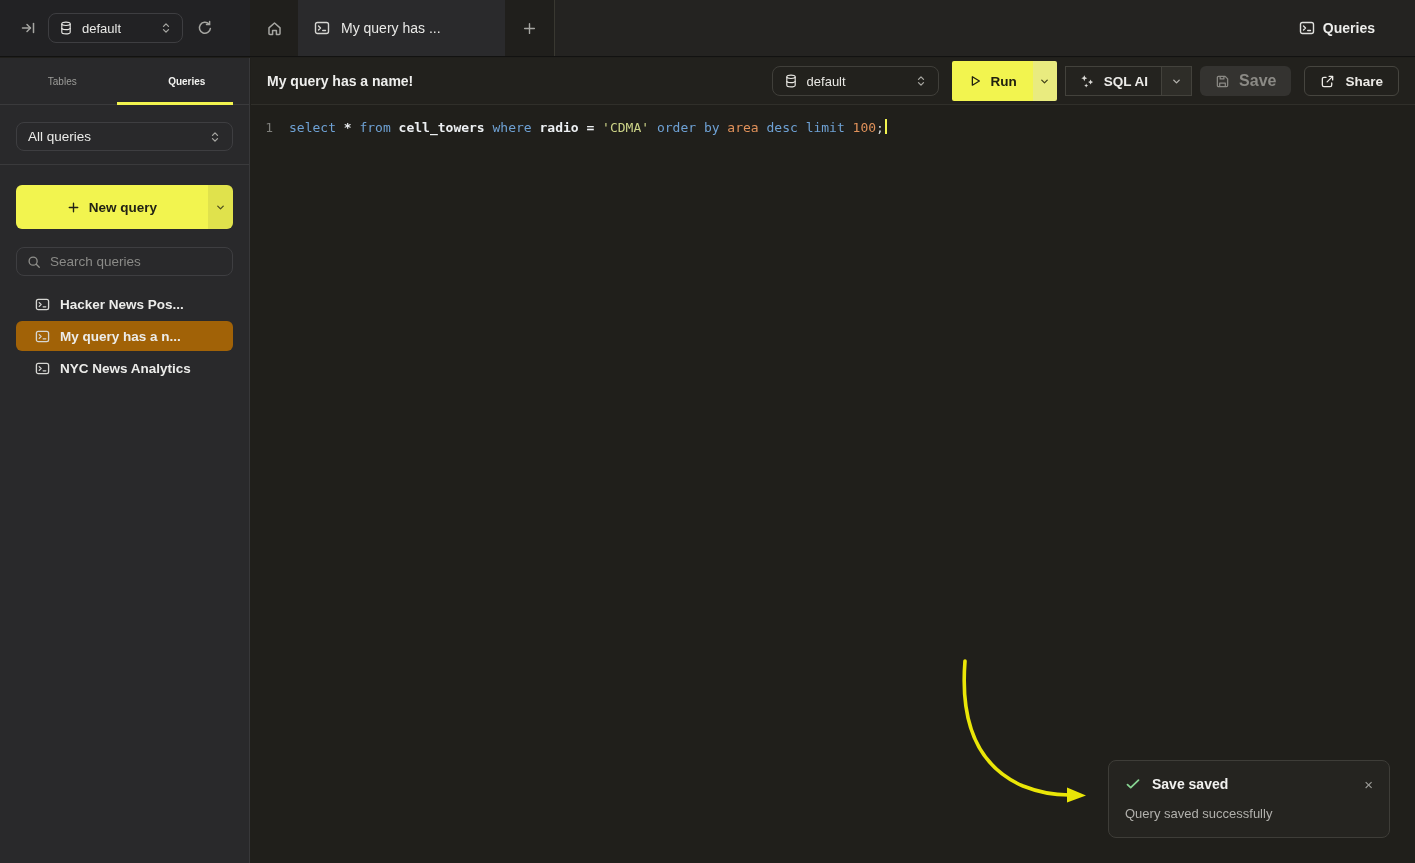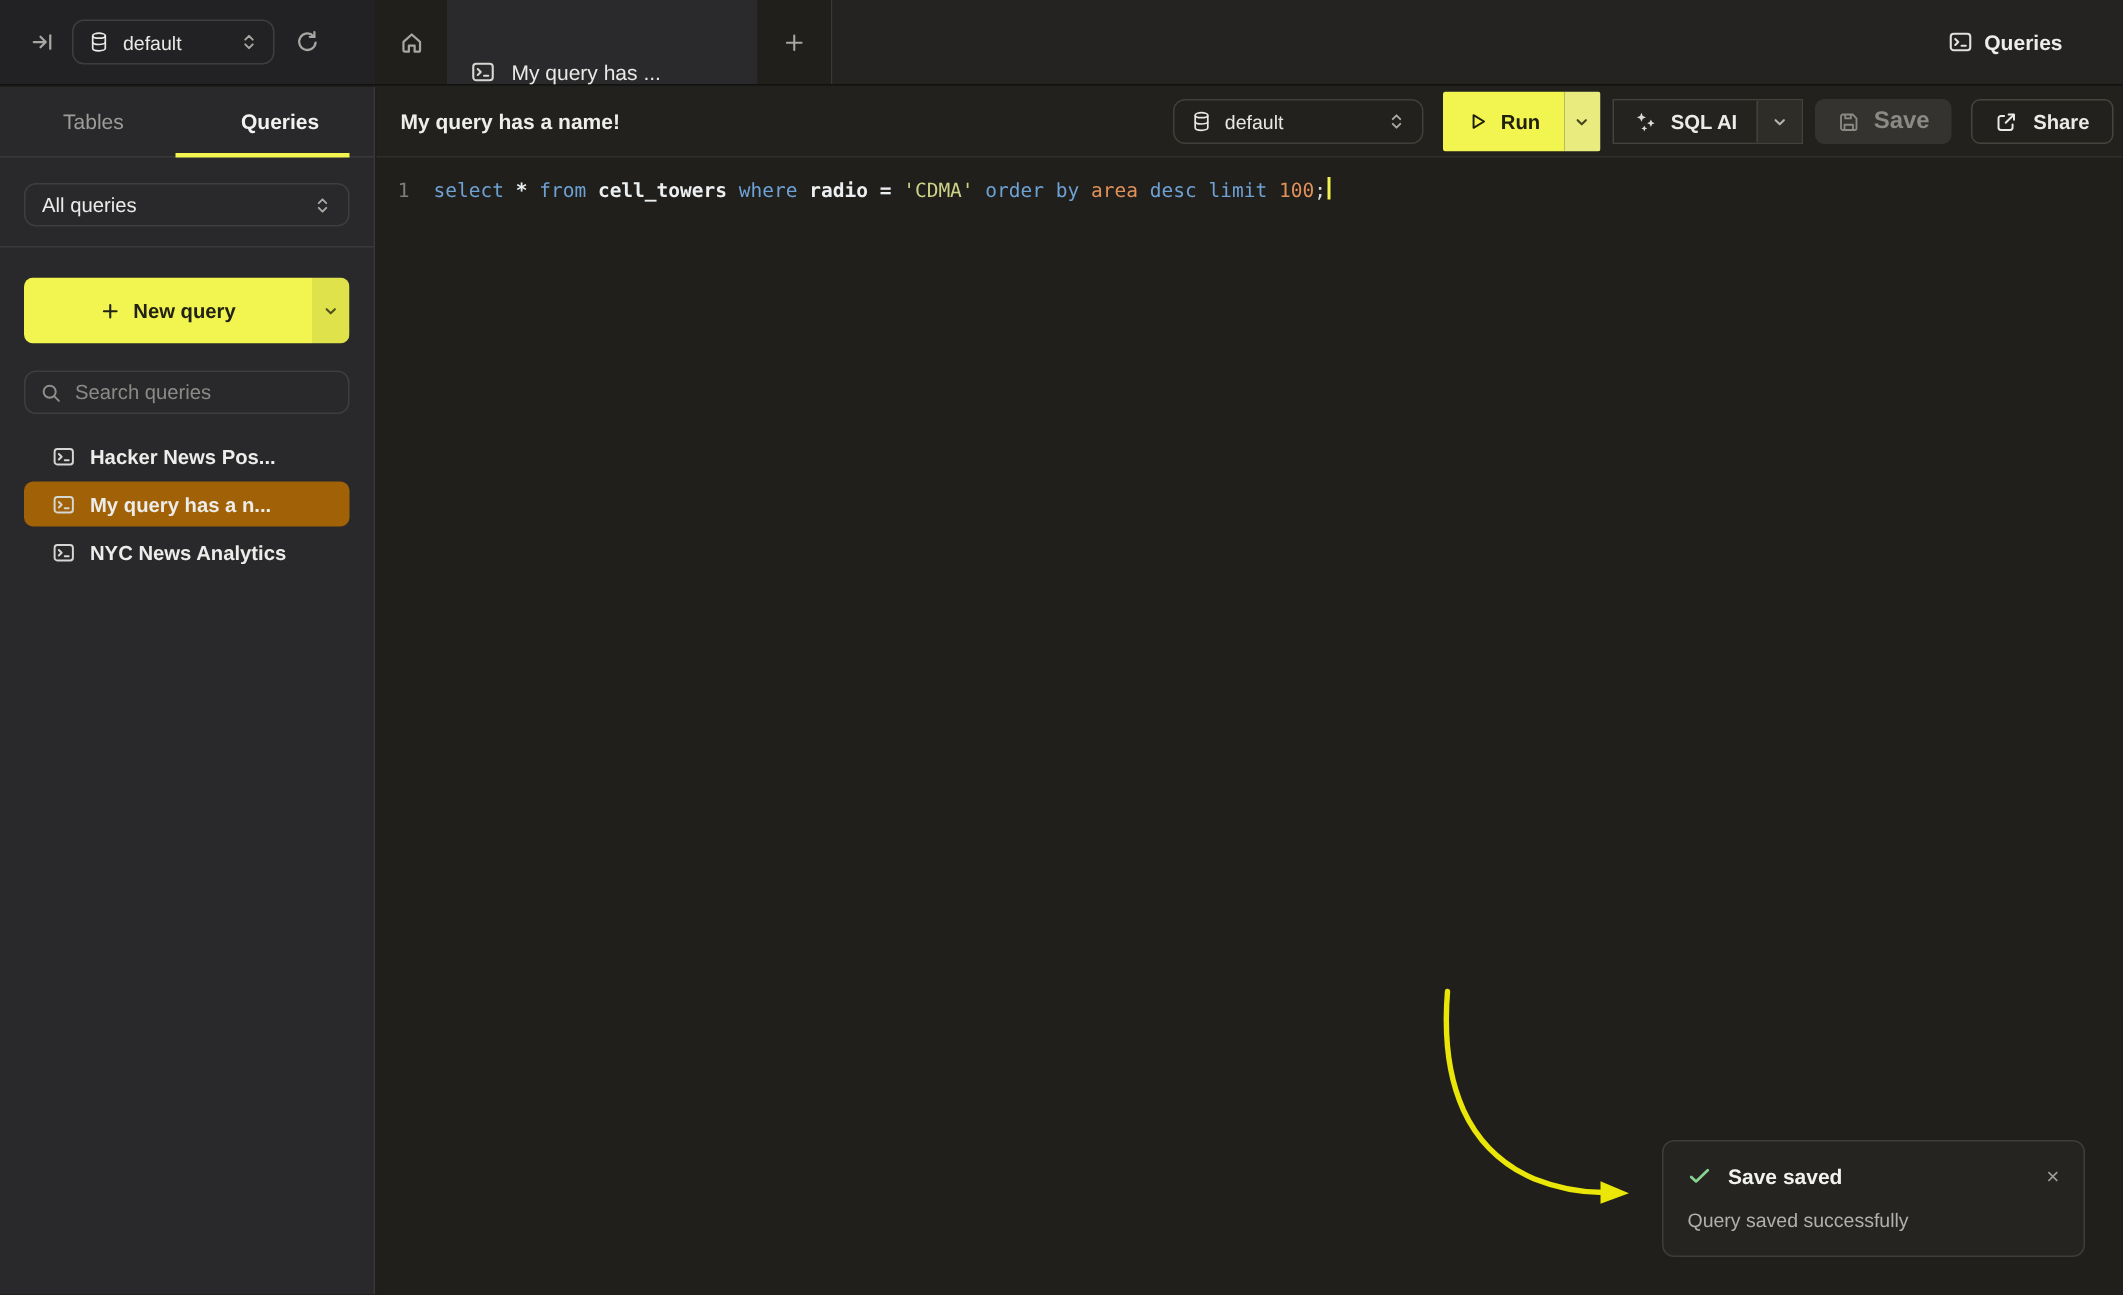--- a/index.html
+++ b/index.html
@@ -25,37 +25,37 @@
     margin-left:12px; width:135px; height:30px;
     border:1px solid #3e3e41; border-radius:8px;
     display:flex; align-items:center; gap:9px; padding:0 10px;
     font-size:13px; color:#e9e9e6; cursor:pointer;
   }
   .tb-select .updown { margin-left:auto; color:#a7a7a3; }
   .tb-refresh { margin-left:14px; }
   .tb-home { width:48px; flex:none; background:#201f1c; display:flex; align-items:center; justify-content:center; }
   .tb-tab {
     width:207px; flex:none; background:#2a2a2c;
-    display:flex; align-items:flex-end; gap:11px; padding:0 16px;
+    display:flex; align-items:center; gap:11px; padding:0 16px;
     font-size:14px; color:#e9e9e7; cursor:pointer;
   }
   .tb-tab .tab-icon { color:#d6d6d3; }
   .tb-plusarea { width:50px; flex:none; background:#201f1c; border-right:1px solid #393831;
     display:flex; align-items:center; justify-content:center; }
   .tb-rest { flex:1; background:#242321; display:flex; align-items:center; justify-content:flex-end; padding-right:40px; }
   .tb-queries { display:flex; align-items:center; gap:8px; font-size:14px; font-weight:600; color:#ededeb; }
   .tb-queries .tab-icon { color:#e0e0dd; }
 
   
   .sidebar {
     position:absolute; top:58px; left:0; bottom:0; width:250px;
     background:#29292b; border-right:1px solid #38383a;
   }
   .side-tabs { height:47px; position:relative; display:flex; border-bottom:1px solid #3a3a3c; }
-  .side-tab { flex:1; display:flex; align-items:center; justify-content:center; font-size:14px; color:#9c9c99; cursor:pointer; }
+  .side-tab { flex:1; display:flex; align-items:center; justify-content:center; font-size:10px; color:#9c9c99; cursor:pointer; }
   .side-tab.active { color:#f2f2f0; font-weight:600; }
   .tab-underline { position:absolute; left:117px; width:116px; height:3px; bottom:-1px; background:var(--accent); }
 
   .side-body { padding:17px 16px 0; }
   .filter-select {
     height:29px; border:1px solid #3e3e41; border-radius:8px;
     display:flex; align-items:center; padding:0 11px; gap:8px;
     font-size:13.5px; color:#ebebe9; cursor:pointer;
   }
   .filter-select .updown { margin-left:auto; color:#a7a7a3; }
@@ -85,21 +85,21 @@
     padding:0 4px 0 19px; font-size:13.5px; font-weight:600; color:#ececea; cursor:pointer;
   }
   .query-item.selected { background:#a16207; }
   .query-item .tab-icon { color:#d6d6d3; flex:none; }
   .query-item .q-label { white-space:nowrap; overflow:hidden; }
 
   
   .main { position:absolute; top:58px; left:251px; right:0; bottom:0; background:#201f1b; }
   .main-header {
     height:47px; background:#22211d; border-bottom:1px solid #302f2a;
-    display:flex; align-items:center; padding:0 6px 0 16px;
+    display:flex; align-items:center; padding:0 16px 0 16px;
   }
   .page-title { font-size:14px; font-weight:600; color:#eeeeec; }
   .mh-spacer { flex:1; }
   .toolbar { display:flex; align-items:center; }
   .db-select {
     width:167px; height:30px; border:1px solid #403f3a; border-radius:8px;
     display:flex; align-items:center; gap:9px; padding:0 11px;
     font-size:13px; color:#e9e8e4; cursor:pointer;
   }
   .db-select .updown { margin-left:auto; color:#a8a7a2; }

